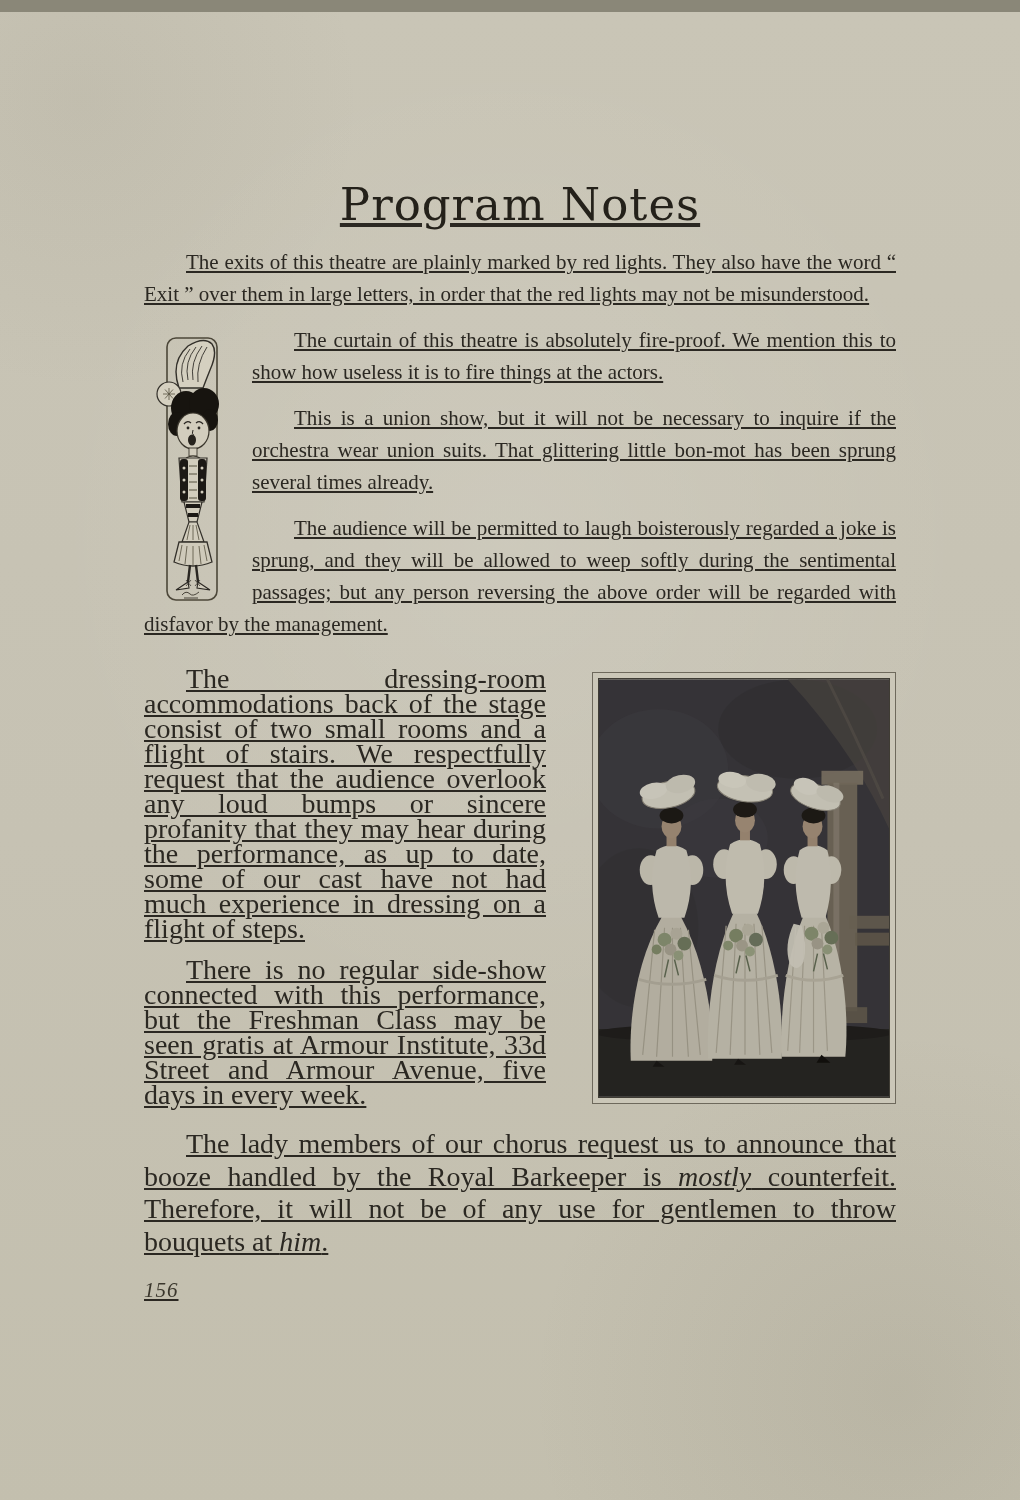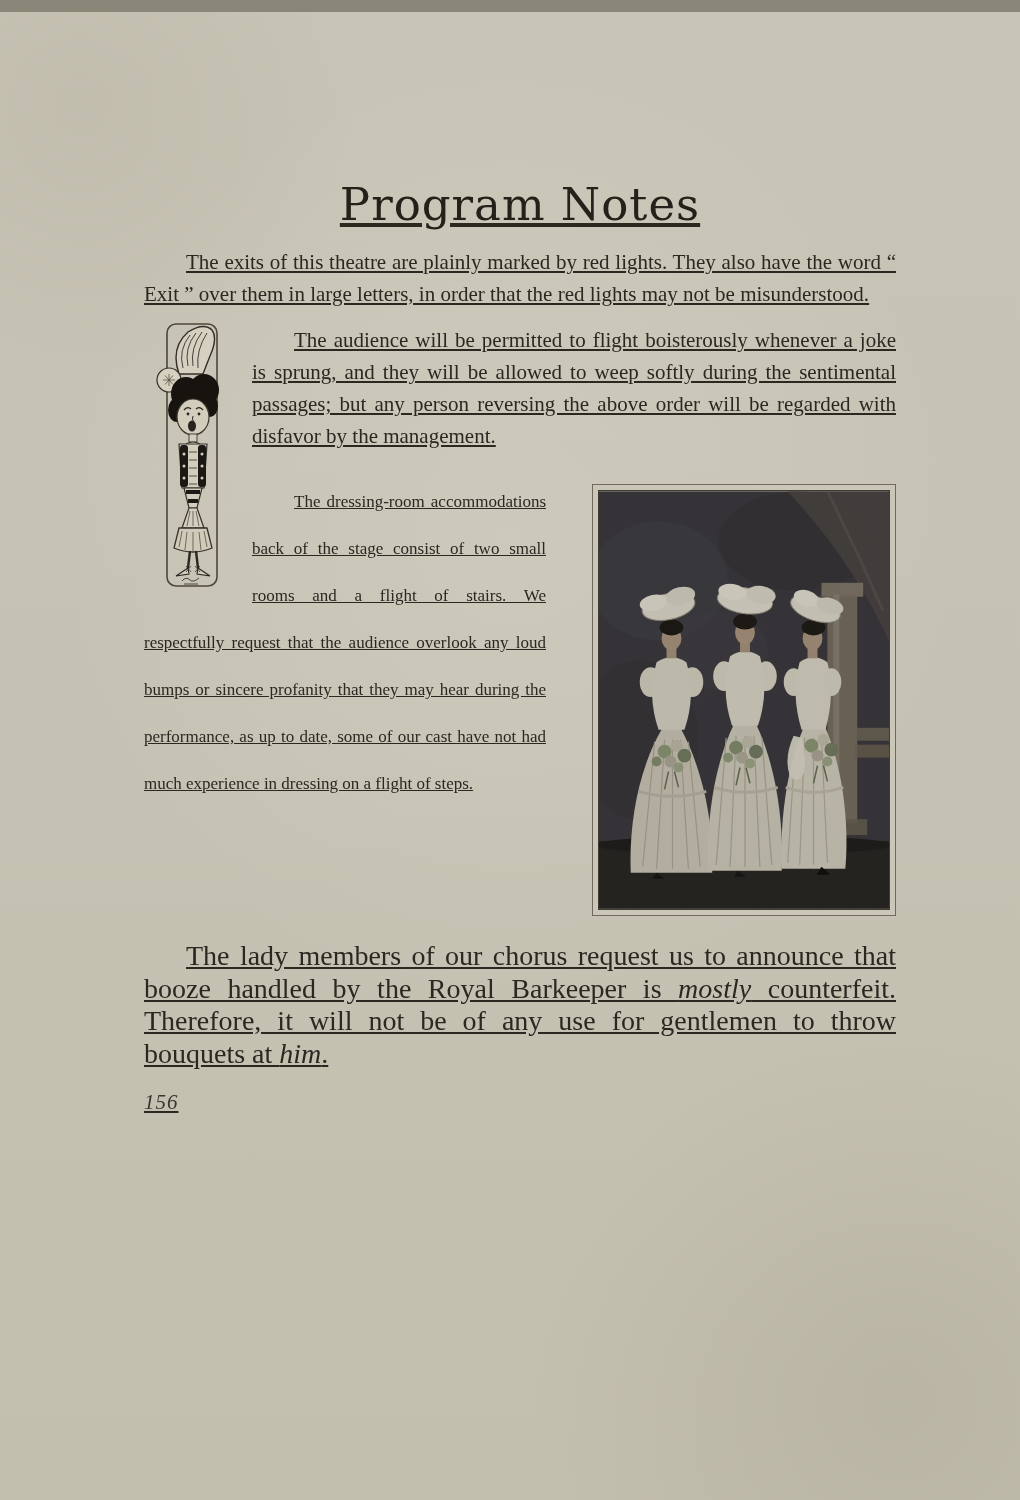--- a/index.html
+++ b/index.html
@@ -57,22 +57,22 @@
     margin:6px 0 8px 24px;
     border:1px solid #6e695c;
     padding:5px;
     background:#cbc7b8;
   }
   .photo-inner {
     display:block;
     border:1px solid #3f3c34;
   }
   .left-col-par {
-    font-size:17px;
-    line-height:47px;
+    font-size:28px;
+    line-height:25px;
     text-align:justify;
     text-indent:42px;
     margin-top:16px;
     margin-right:350px; 
   }
   .left-col-par.first { margin-top:26px; }
   .closing-par {
     clear:both;
     font-size:28px;
     line-height:32.5px;
@@ -152,23 +152,25 @@
         <path d="M33 206 L61 206 L66 226 Q47 234 28 226 Z" fill="#cfcaba" stroke="#33302a" stroke-width="1.3"></path>
         <path d="M36 209 L33 225 M41 210 L39 228 M47 210 L47 229 M53 210 L55 228 M58 209 L61 225" stroke="#55503f" stroke-width="0.8"></path>
 
         <path d="M44 229 L42 246 M50 229 L52 246" stroke="#2a2722" stroke-width="2.4"></path>
         <path d="M42 246 L30 254 L43 252 Z" fill="#d2cdbd" stroke="#2a2722" stroke-width="1.1"></path>
         <path d="M52 246 L64 254 L51 252 Z" fill="#d2cdbd" stroke="#2a2722" stroke-width="1.1"></path>
         <path d="M40 244 L45 250 M45 244 L40 250 M49 244 L54 250 M54 244 L49 250" stroke="#2a2722" stroke-width="0.7"></path>
 
         <path d="M36 259 q4 -5 8 -1 q3 3 9 -2 M38 262 h14" fill="none" stroke="#3a362c" stroke-width="0.9"></path>
       </svg>
+      <p class="body-par">The curtain of this theatre is absolutely fire-proof.  We mention this to show how useless it is to fire things at the actors.</p>
+      <p class="body-par">This is a union show, but it will not be necessary to inquire if the orchestra wear union suits.  That glittering little bon-mot has been sprung several times already.</p>
     </div>
 
-    <p class="body-par audience-par">The audience will be permitted to flight boisterously whenever a joke is sprung, and they will be allowed to weep softly during the sentimental passages; but any person reversing the above order will be regarded with disfavor by the management.</p>
+    <p class="body-par audience-par">The audience will be permitted to laugh boisterously regarded a joke is sprung, and they will be allowed to weep softly during the sentimental passages; but any person reversing the above order will be regarded with disfavor by the management.</p>
 
     <div class="two-col-section">
       <div class="photo-frame">
         <svg class="photo-inner" width="292" height="420" viewBox="0 0 292 420" xmlns="http://www.w3.org/2000/svg" aria-hidden="true">
           <defs>
             <filter id="grain" x="0" y="0" width="100%" height="100%">
               <feTurbulence type="fractalNoise" baseFrequency="0.9" numOctaves="2" result="n"></feTurbulence>
               <feColorMatrix in="n" type="matrix" values="0 0 0 0 0  0 0 0 0 0  0 0 0 0 0  0.6 0.6 0.6 0 0"></feColorMatrix>
               <feComposite operator="over" in2="SourceGraphic"></feComposite>
             </filter>
@@ -274,20 +276,21 @@
               <circle cx="230" cy="272" r="5" fill="#a5ad8c"></circle>
               <path d="M220 276 L216 294 M226 276 L230 292" stroke="#6b755c" stroke-width="1.5"></path>
             </g>
             <path d="M224 378 l9 8 h-14 Z" fill="#15130f"></path>
           </g>
 
           <rect width="292" height="420" filter="url(#grain)" opacity="0.16"></rect>
         </svg>
       </div>
       <p class="left-col-par first">The dressing-room accommodations back of the stage consist of two small rooms and a flight of stairs.  We respectfully request that the audience overlook any loud bumps or sincere profanity that they may hear during the performance, as up to date, some of our cast have not had much experience in dressing on a flight of steps.</p>
+      <p class="left-col-par">There is no regular side-show connected with this performance, but the Freshman Class may be seen gratis at Armour Institute, 33d Street and Armour Avenue, five days in every week.</p>
     </div>
 
     <p class="closing-par"><span>The lady members of our chorus request us to announce that booze handled by the Royal Barkeeper is </span><span class="ital">mostly</span><span> counterfeit.  Therefore, it will not be of any use for gentlemen to throw bouquets at </span><span class="ital">him</span><span>.</span></p>
 
     <div class="page-number">156</div>
 
   </div>
 </div>
 
 </body></html>

